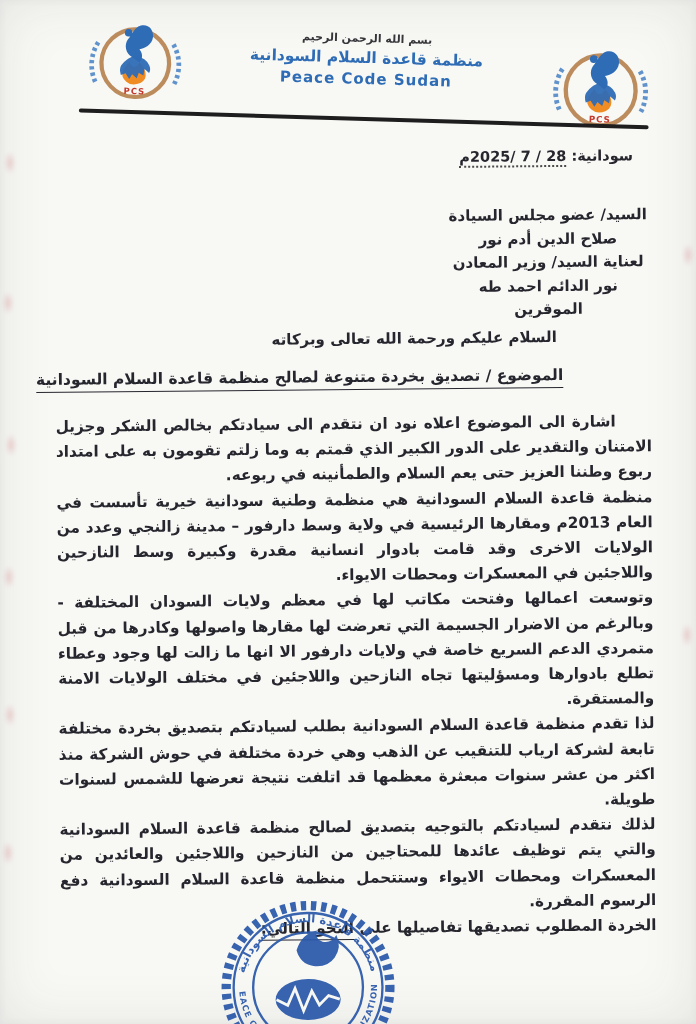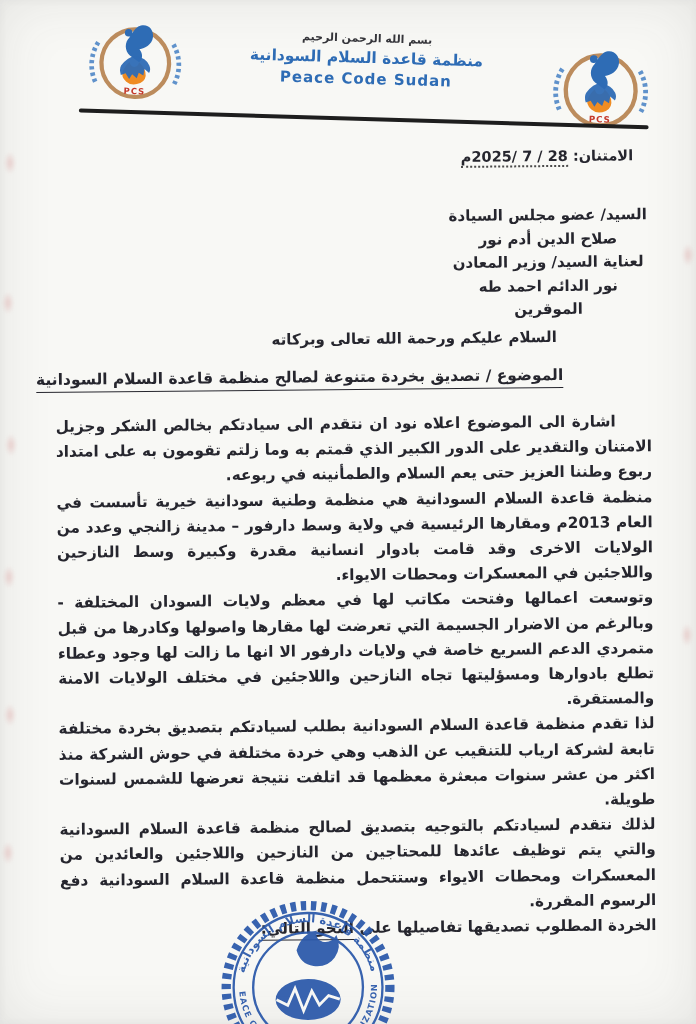--- a/index.html
+++ b/index.html
@@ -115,21 +115,21 @@
     <path d="M40 52 q8 -11 16 -10 q10 1 14 9 q2 4 0 8 l-5 -4 l-1 7 l-5 -3 l-2 6 l-5 -4 l-3 5 l-4 -6 l-5 2 q-2 -6 0 -10 z" fill="#2e6cb5" opacity=".95"></path>
     <text x="55" y="82" text-anchor="middle" font-size="9" font-weight="bold" fill="#c4392b" letter-spacing="1">PCS</text>
   </svg>
 
   <div class="header-rule"></div>
 </div>
 
 <div class="content">
 
   <div class="date-line">
-    <span>الامتنان:</span>
+    <span>سودانية:</span>
     <span class="date-value">28 / 7 /2025م</span>
   </div>
 
   <div class="addressee">
     <div>السيد/ عضو مجلس السيادة</div>
     <div>صلاح الدين أدم نور</div>
     <div>لعناية السيد/ وزير المعادن</div>
     <div>نور الدائم احمد طه</div>
     <div>الموقرين</div>
   </div>

